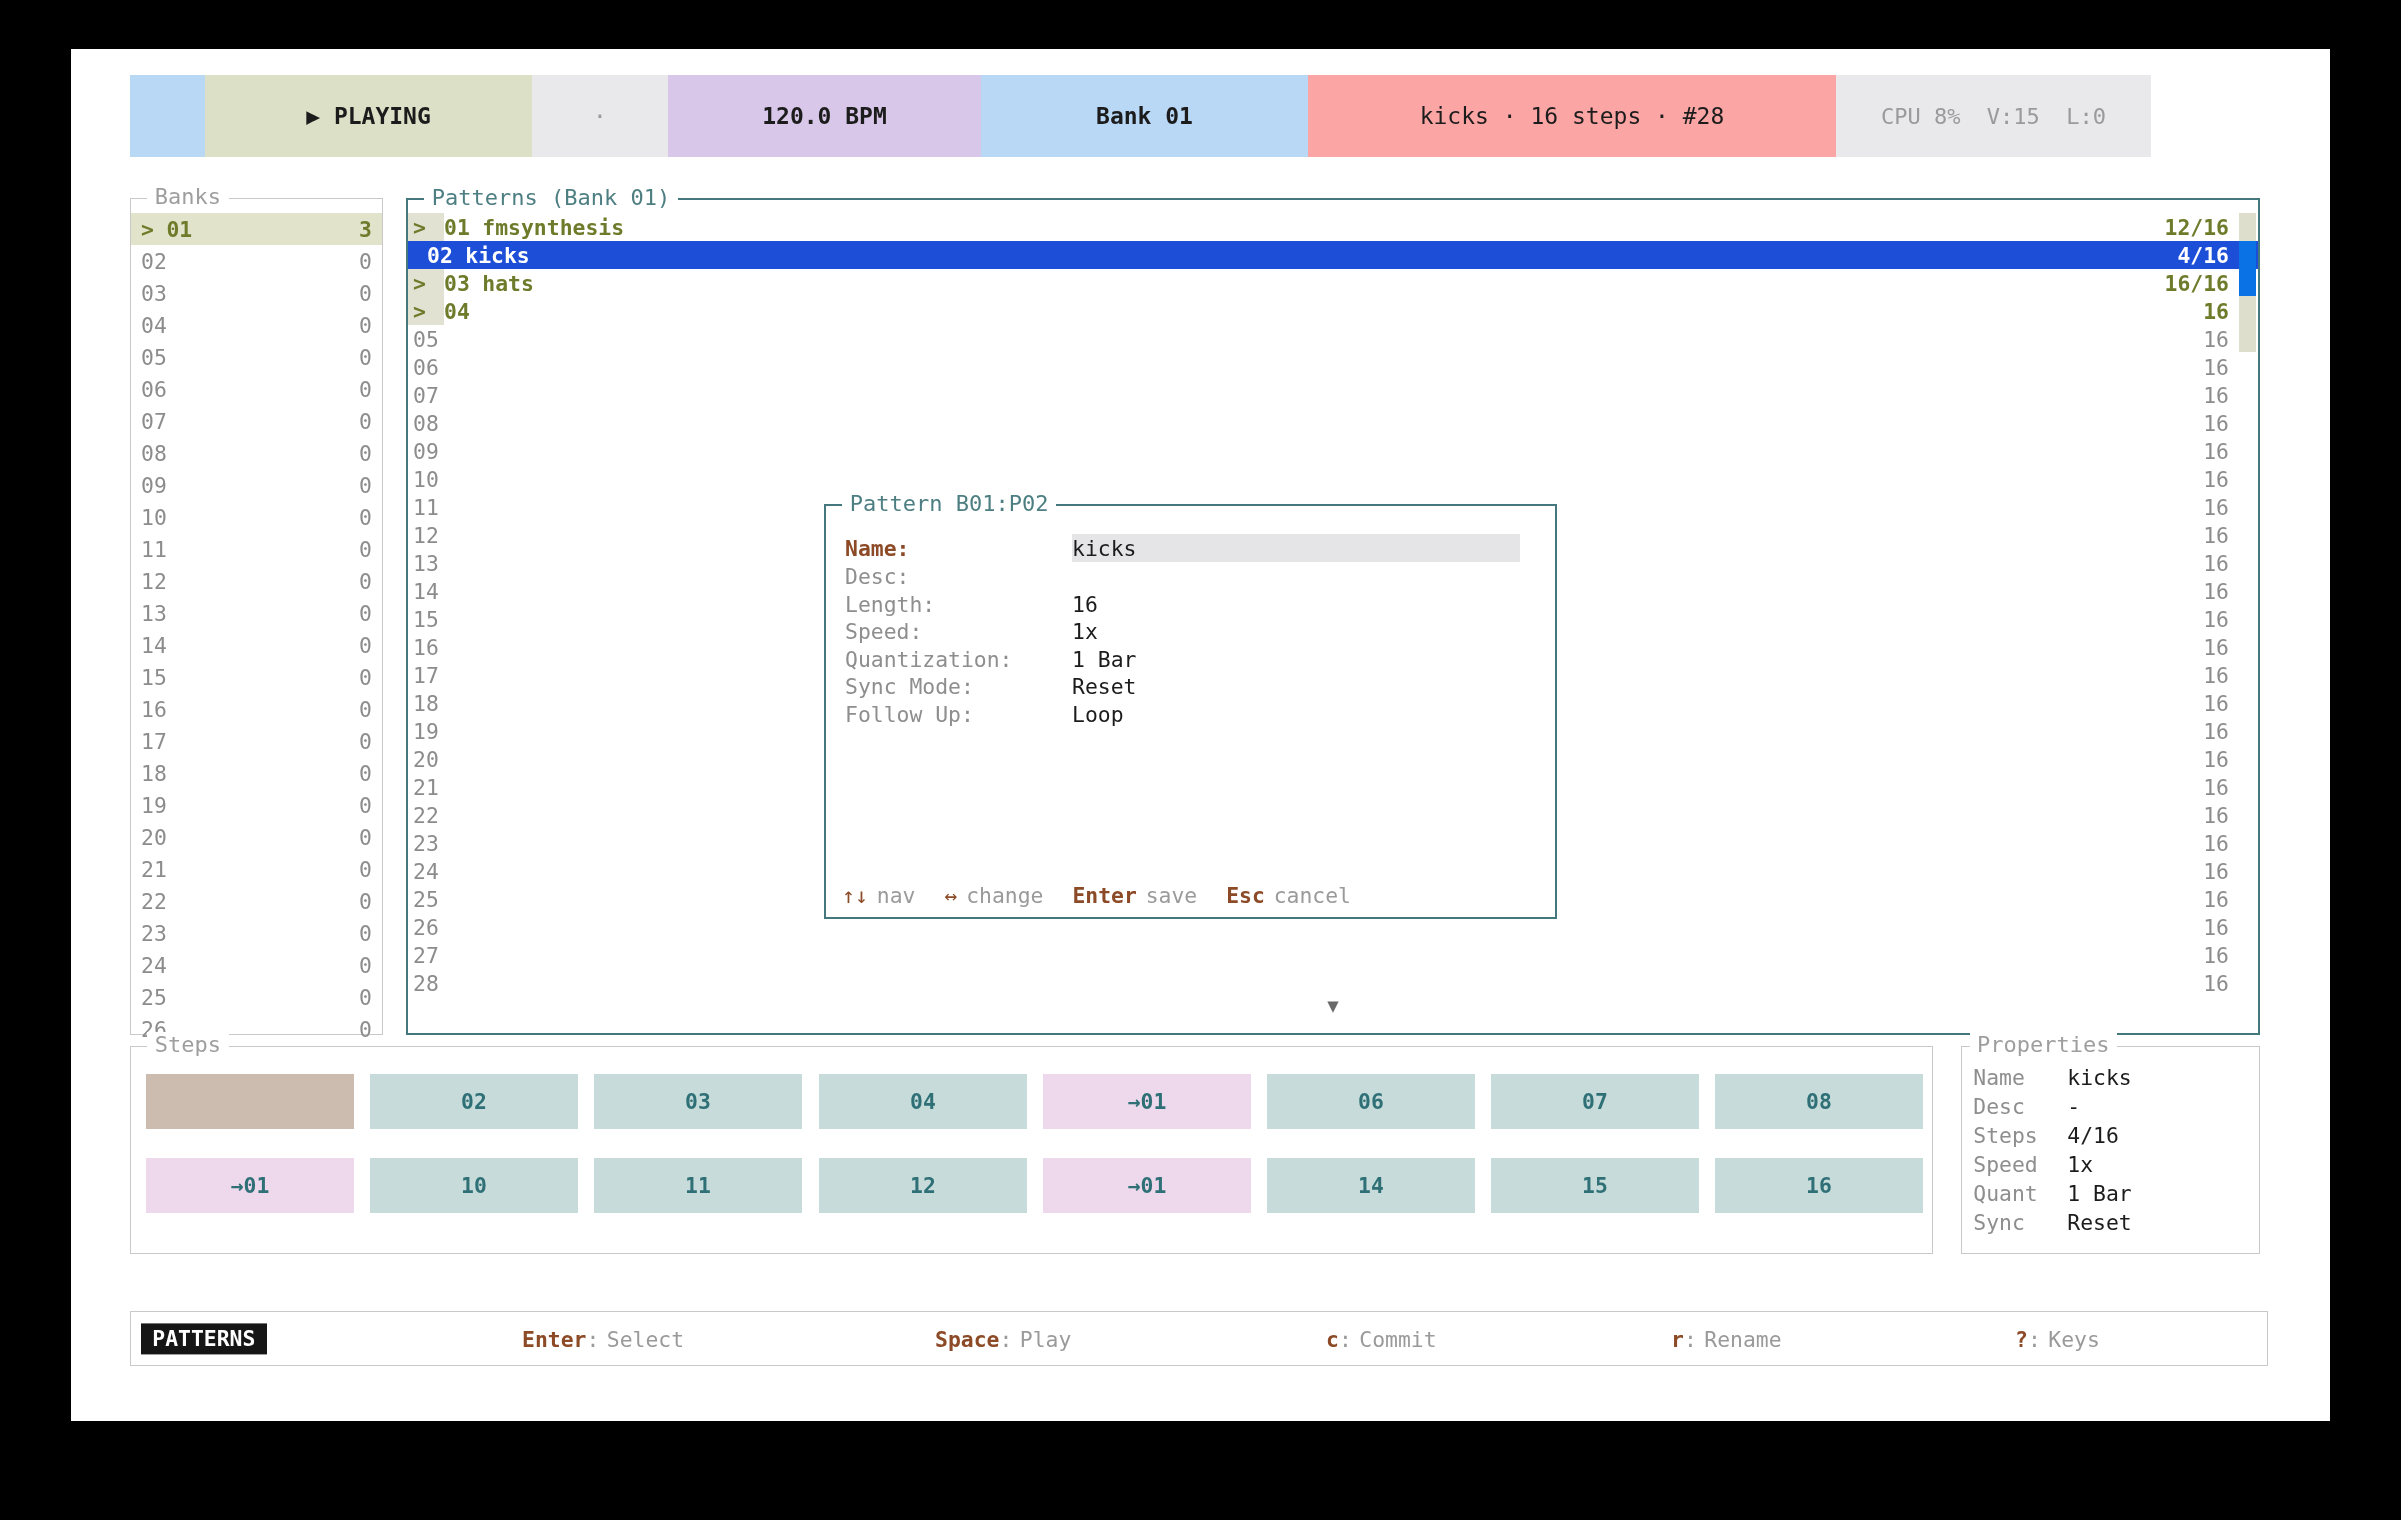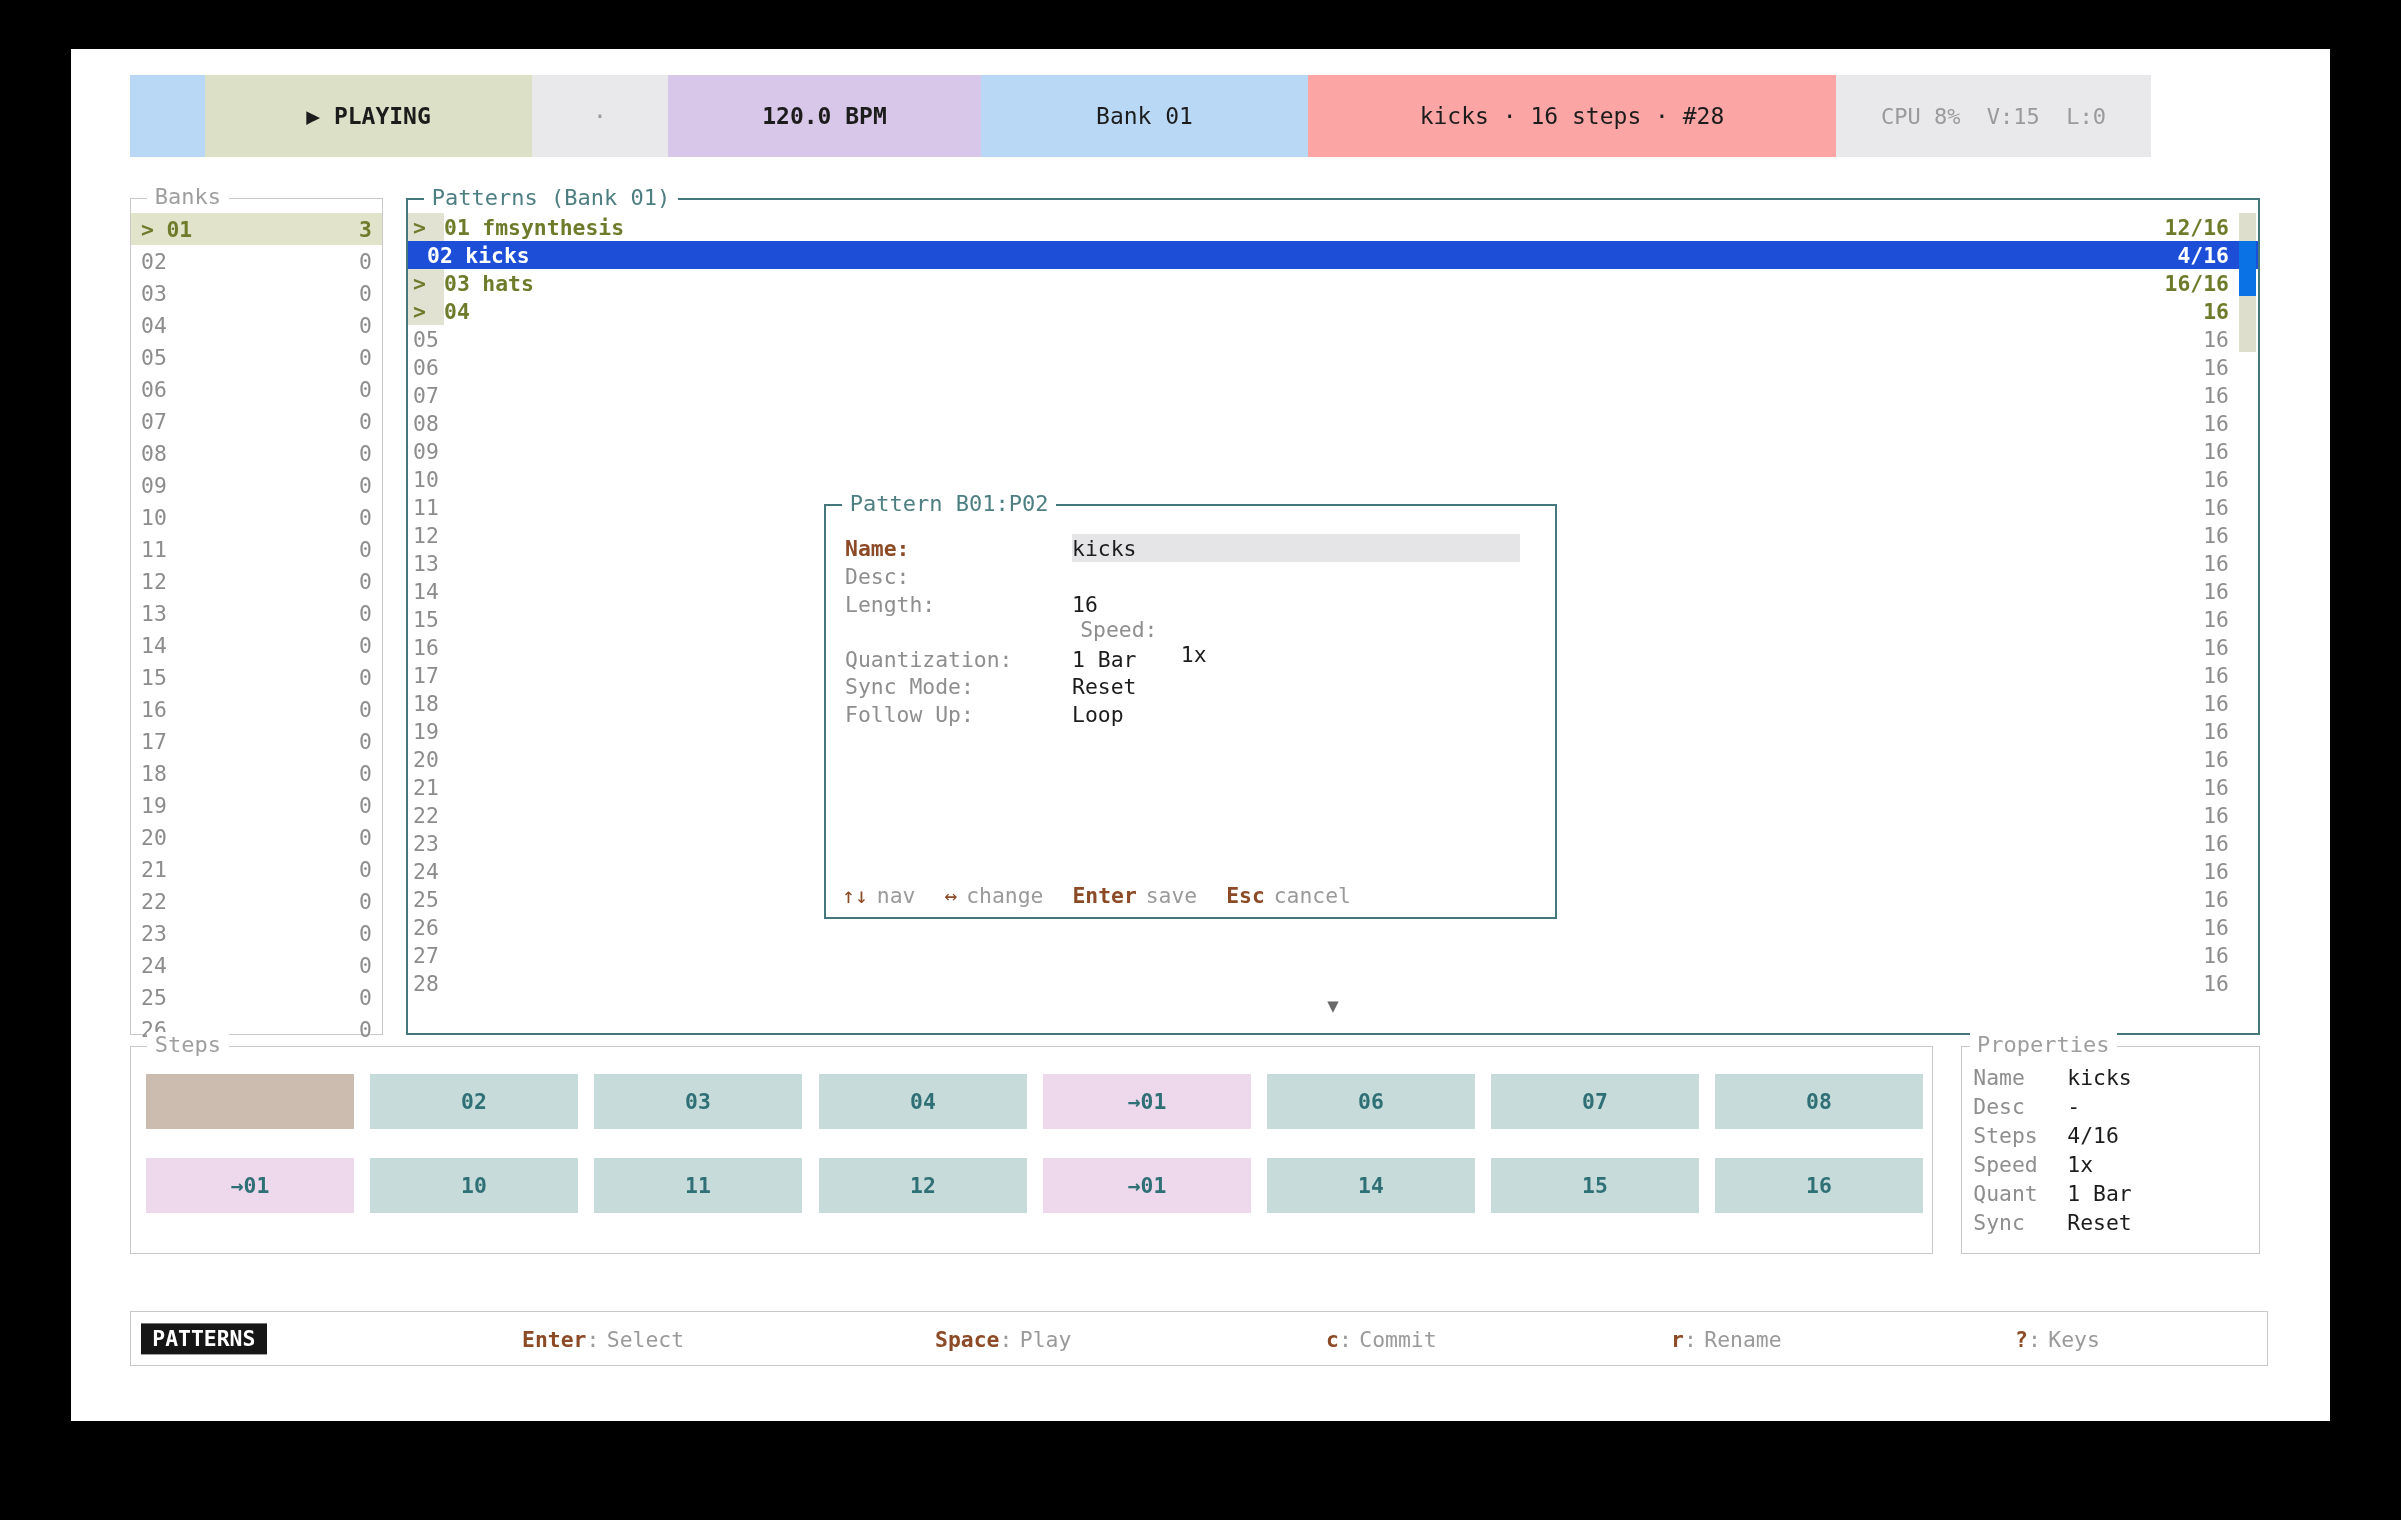--- a/index.html
+++ b/index.html
@@ -12,21 +12,21 @@
   .card { position: absolute; left: 71px; top: 49px; width: 2259px; height: 1372px; background: #fff; }
 
   
   .topbar { position: absolute; left: 59px; top: 26px; width: 2138px; height: 82px; display: flex; }
   .seg { height: 100%; display: flex; align-items: center; justify-content: center;
          font-size: 23px; color: #1c1c1c; white-space: pre; }
   .seg.s1 { width: 75px;  background: #b9d8f5; }
   .seg.s2 { width: 327px;  background: #dce0c6; font-weight: bold; }
   .seg.s3 { width: 136px;  background: #e9e9eb; color: #9a9a9a; }
   .seg.s4 { width: 313px;  background: #d9c7e9; font-weight: bold; }
-  .seg.s5 { width: 327px;  background: #b9d8f5; }
+  .seg.s5 { width: 327px;  background: #b9d8f5; font-weight: bold; }
   .seg.s6 { width: 528px; background: #fca5a5; text-align: right; }
   .seg.s7 { width: 315px;  background: #e9e9eb; color: #9a9a9a; font-size: 22px; }
 
   
   .panel { position: absolute; background: #fff; }
   .panel.gray { border: 1.9px solid #c9c9c9; }
   .panel.teal { border: 2.5px solid #44787c; }
   .ptitle { position: absolute; top: -15px; left: 16.3px; background: #fff; padding: 0 7.5px;
             font-size: 22px; white-space: pre; }
   .gray > .ptitle { color: #9e9e9e; }
@@ -195,21 +195,21 @@
     </div>
 
     <div class="panel teal" id="dialog">
       <div class="ptitle">Pattern B01:P02</div>
       <div id="dlg-fields"></div>
       <div id="dlg-foot"><span class="fk">↑↓</span><span class="fl">nav</span><span class="fk">↔</span><span class="fl">change</span><span class="fk strong">Enter</span><span class="fl">save</span><span class="fk strong">Esc</span><span class="fl">cancel</span></div>
     <div class="dhl" style="top: 28px;"></div>
         <div class="drow" style="top: 28px;"><span class="dk accent">Name:</span><span class="dv">kicks</span></div>
         <div class="drow" style="top: 56px;"><span class="dk">Desc:</span><span class="dv"></span></div>
         <div class="drow" style="top: 84px;"><span class="dk">Length:</span><span class="dv">16</span></div>
-        <div class="drow" style="top: 111px; flex-direction: column;"><span class="dk">Speed:</span><span class="dv">1x</span></div>
+        <div class="drow" style="top: 111px;"><span class="dk">Speed:</span><span class="dv">1x</span></div>
         <div class="drow" style="top: 139px;"><span class="dk">Quantization:</span><span class="dv">1 Bar</span></div>
         <div class="drow" style="top: 166px;"><span class="dk">Sync Mode:</span><span class="dv">Reset</span></div>
         <div class="drow" style="top: 194px;"><span class="dk">Follow Up:</span><span class="dv">Loop</span></div>
       </div>
 
     <div class="panel gray" id="steps">
       <div class="ptitle">Steps</div>
       <div id="step-cells">
           <div class="cell cur" style="left: 15px; top: 27px;"></div>
           <div class="cell nrm" style="left: 239px; top: 27px;">02</div>

